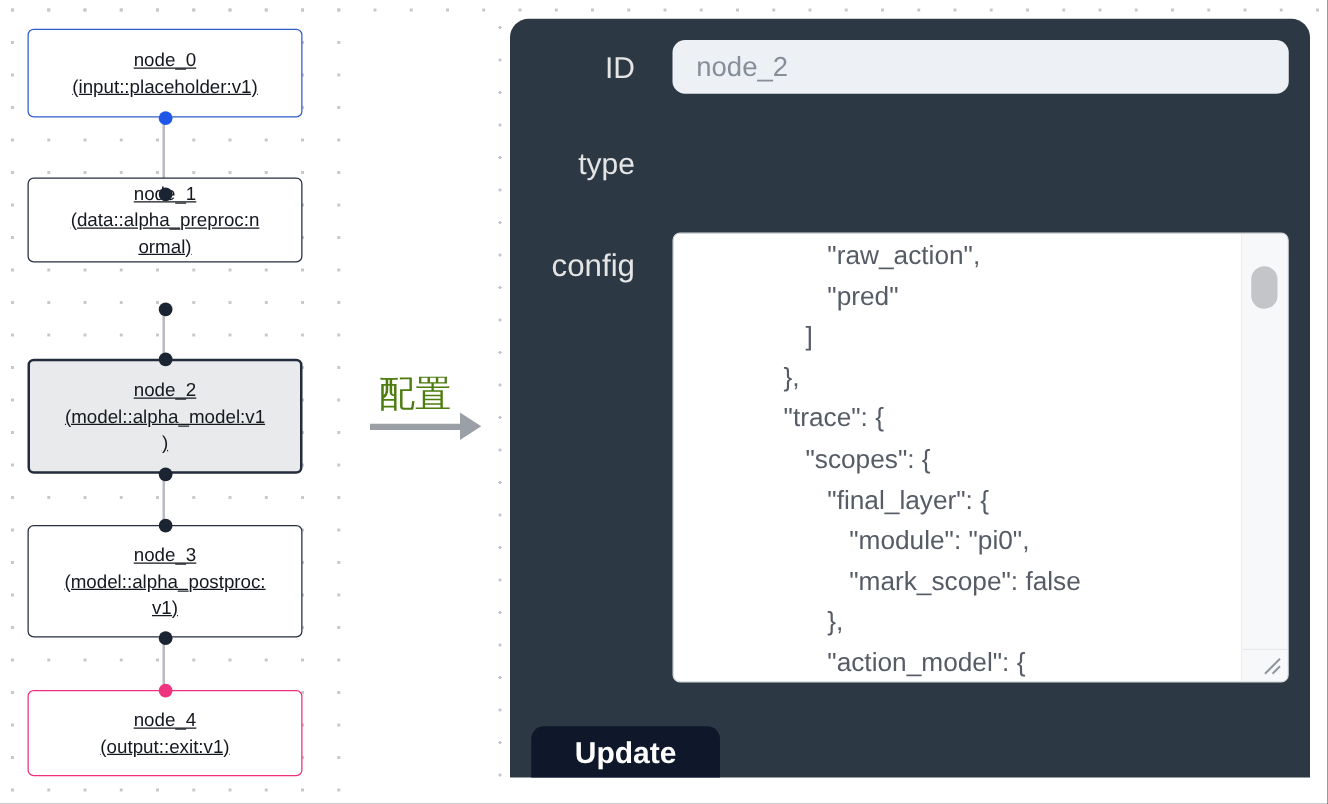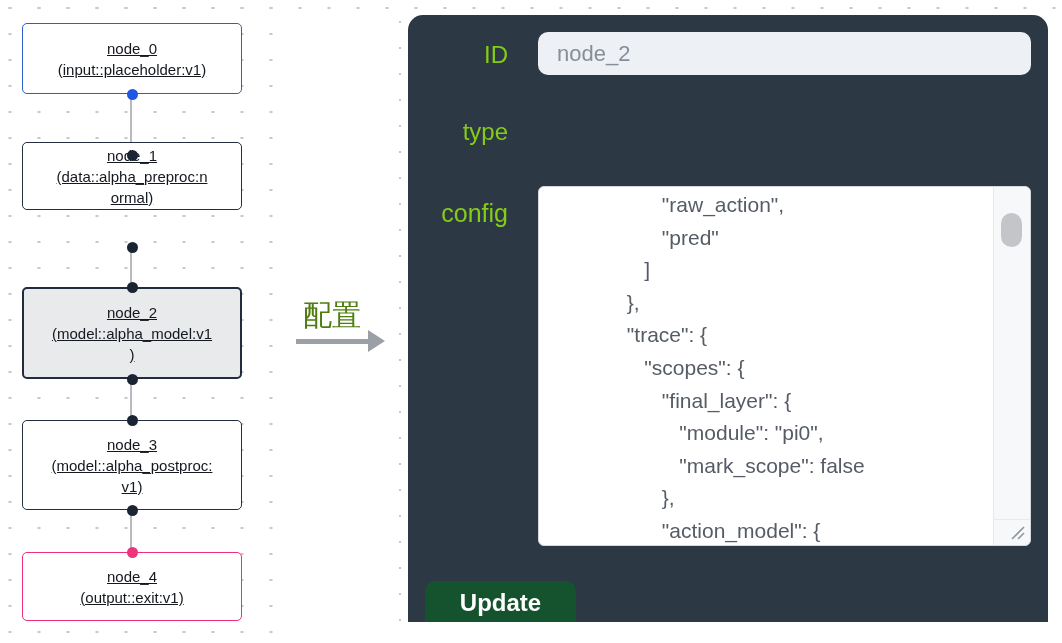--- a/index.html
+++ b/index.html
@@ -49,21 +49,21 @@
     border-left:17px solid #9ba0a7;
   }
 
   
   .panel{
     position:absolute;left:408px;top:15px;width:640px;height:607px;
     background:#2d3845;border-radius:15px 15px 0 0;overflow:hidden;z-index:5;
   }
   .field-label{
     position:absolute;left:10px;width:90px;text-align:right;
-    font-size:24px;color:#84cc16;
+    font-size:24px;color:#e5e5e5;
   }
   .label-id{top:26px;}
   .label-type{top:103px;}
   .label-config{top:184px;font-size:25px;}
   .panel-input{
     position:absolute;left:130px;width:493px;height:43px;box-sizing:border-box;
     background:#edf0f5;border:0;border-radius:10px;outline:none;
     font-family:"Liberation Sans", sans-serif;font-size:22px;color:#878e99;
     padding:0 16px 0 19px;
   }
@@ -77,21 +77,21 @@
     margin:0;padding:2px 0 0 12px;font-family:"Liberation Sans", sans-serif;
     font-size:21px;line-height:32.6px;color:#565c66;white-space:pre;
   }
   .editor .vsep{position:absolute;top:0;right:36px;width:1px;height:100%;background:#e7e9ec;}
   .editor .track{position:absolute;top:0;right:0;width:36px;height:100%;background:#f7f8fa;border-radius:0 5px 5px 0;}
   .editor .thumb{position:absolute;top:26px;right:8px;width:21px;height:34px;background:#c3c5c9;border-radius:11px;}
   .editor .hsep{position:absolute;right:0;bottom:25px;width:36px;height:1px;background:#e7e9ec;}
   .editor .resize{position:absolute;right:4px;bottom:4px;width:18px;height:18px;}
   .update-btn{
     position:absolute;left:17px;top:566px;width:151px;height:52px;
-    background:#14532d;border:0;border-radius:10px;cursor:pointer;
+    background:#0f172a;border:0;border-radius:10px;cursor:pointer;
     font-family:"Liberation Sans", sans-serif;font-size:24px;font-weight:600;color:#ffffff;
     display:flex;align-items:flex-start;justify-content:center;padding-top:8px;box-sizing:border-box;
   }
 </style>
 </head>
 <body>
 
 <div class="dots dots-left"></div>
 <div class="dots dots-top"></div>
 <div class="dots dots-panel-margin"></div>

